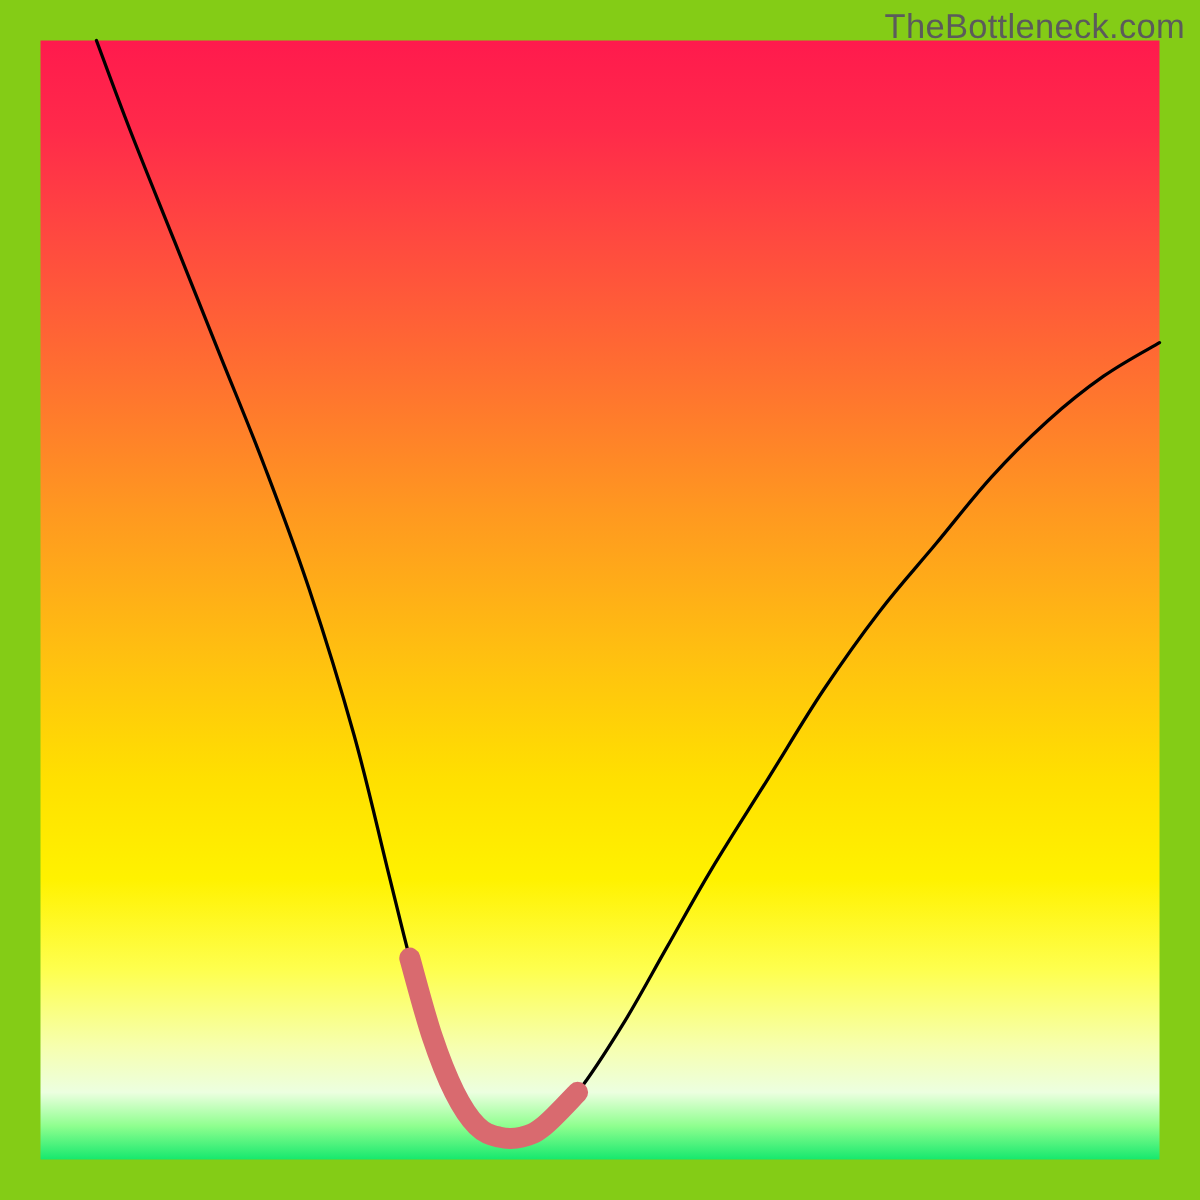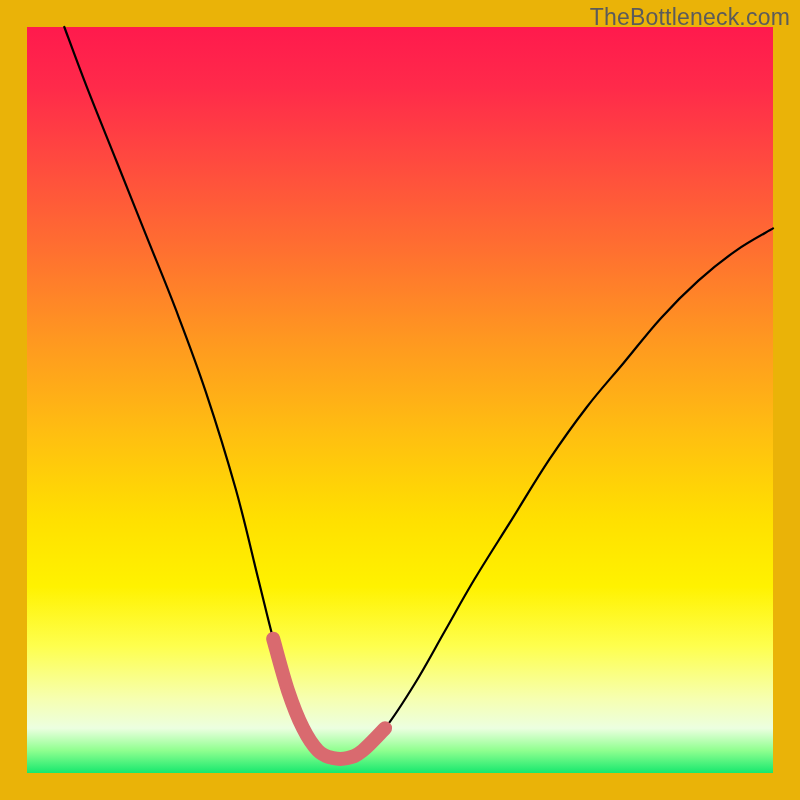--- a/index.html
+++ b/index.html
@@ -10,21 +10,21 @@
     overflow: hidden;
     background: #000;
     font-family: Arial, Helvetica, sans-serif;
   }
   .frame {
     position: absolute;
     left: 0;
     top: 0;
     width: 800px;
     height: 800px;
-    background: #eab308;
+    background: #84cc16;
   }
   .plot-area {
     position: absolute;
     left: 27px;
     top: 27px;
     width: 746px;
     height: 746px;
     background: linear-gradient(to bottom,
       #ff1a4d 0%,
       #ff2a4a 8%,

